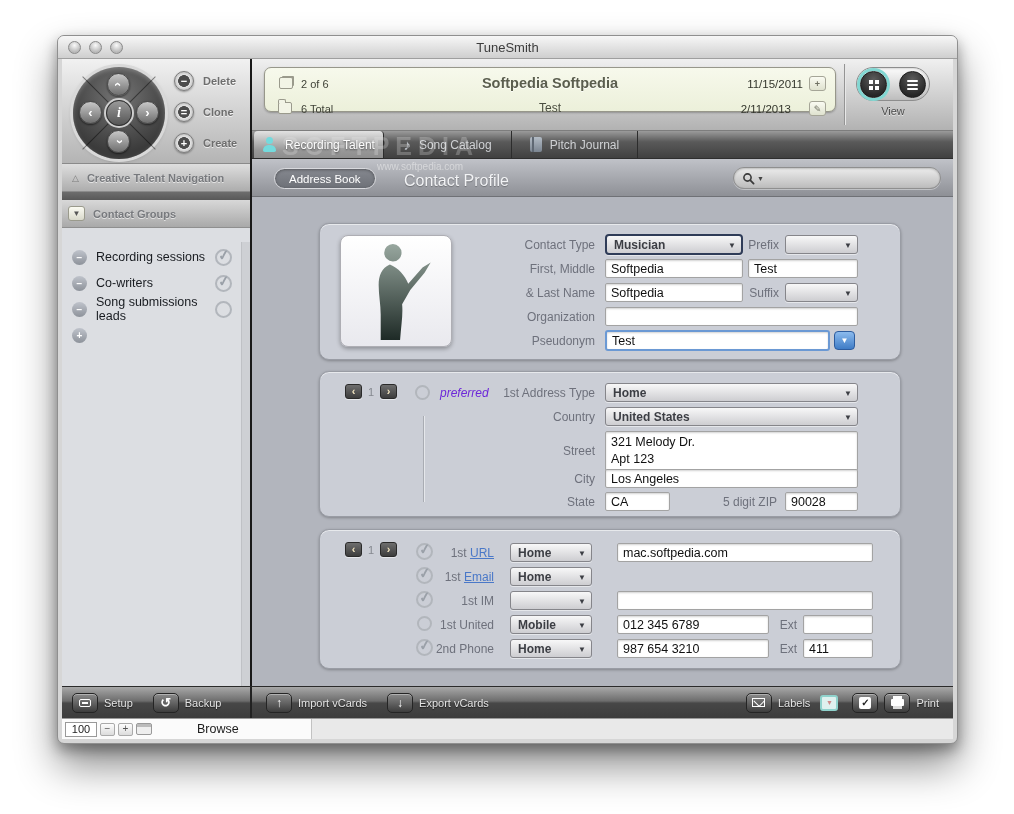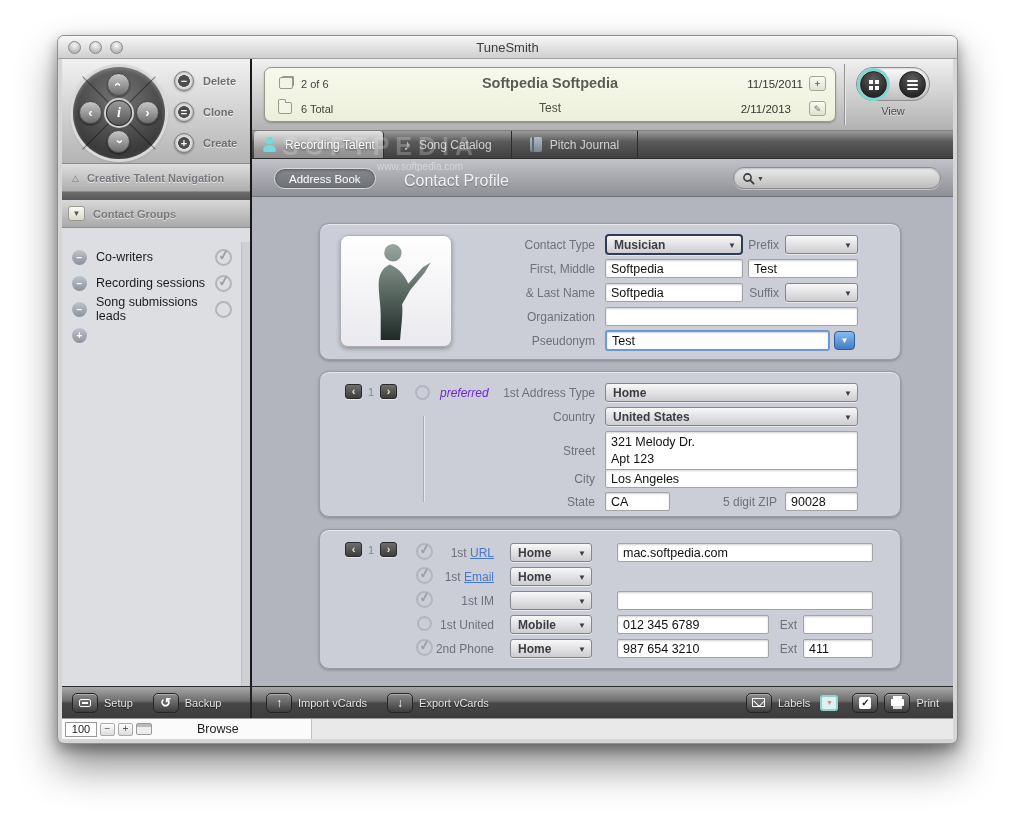--- a/index.html
+++ b/index.html
@@ -62,21 +62,21 @@
     display:flex;align-items:center;justify-content:center;}
   .minus-ic::after{content:"\2212";}
   .plus-ic::after{content:"+";}
   .gilabel{font-size:12.5px;color:#191c21;flex:1;}
   .stamp{width:17px;height:17px;border-radius:50%;border:2px solid #b2b6bc;position:relative;flex:0 0 auto;}
   .stamp.checked::after{content:"\2713";position:absolute;left:1px;top:-4px;font-size:14px;font-weight:bold;color:#9aa0a8;transform:rotate(-8deg);}
   .gadd{margin:6px 0 0 10px;}
   
   .rightcol{flex:1;display:flex;flex-direction:column;min-width:0;}
   .toolbar-right{height:72px;background:linear-gradient(#f0f0f0,#b2b2b2);position:relative;border-bottom:1px solid #7d7d7d;}
-  .record-card{position:absolute;left:12px;top:8px;width:572px;height:55px;border-radius:7px;
+  .record-card{position:absolute;left:12px;top:8px;width:572px;height:45px;border-radius:7px;
     background:linear-gradient(#f7f9ec,#ecf0da);border:1px solid #97978a;box-shadow:0 1px 2px rgba(0,0,0,.25);}
   .rc-icon{position:absolute;width:14px;height:12px;border:1px solid #9a9a8c;border-radius:2px;background:#f2f4e6;}
   .rc-icon.card{left:14px;top:9px;box-shadow:2px -2px 0 -1px #9a9a8c;}
   .rc-icon.folder{left:13px;top:34px;}
   .rc-icon.folder::before{content:"";position:absolute;left:-1px;top:-4px;width:6px;height:3px;border:1px solid #9a9a8c;border-bottom:none;border-radius:2px 2px 0 0;background:#f2f4e6;}
   .rc-pos{position:absolute;left:36px;top:10px;font-size:11px;color:#3f4237;}
   .rc-total{position:absolute;left:36px;top:35px;font-size:11px;color:#3f4237;}
   .rc-title{position:absolute;left:0;right:0;top:7px;text-align:center;font-size:14.5px;font-weight:bold;color:#5b5e4e;text-shadow:0 1px 0 rgba(255,255,255,.8);}
   .rc-sub{position:absolute;left:0;right:0;top:33px;text-align:center;font-size:12px;color:#4a4d40;}
   .rc-date1{position:absolute;right:32px;top:10px;font-size:11.5px;color:#33362c;}
@@ -255,26 +255,26 @@
           <span class="hdr-label">Creative Talent Navigation</span>
         </div>
         <div class="side-gap"></div>
         <div class="groups-header">
           <span class="dd-mini"></span>
           <span class="hdr-label">Contact Groups</span>
         </div>
         <div class="group-list">
           <div class="gitem">
             <span class="minus-ic"></span>
-            <span class="gilabel">Co-writers</span>
+            <span class="gilabel">Recording sessions</span>
             <span class="stamp checked"></span>
           </div>
           <div class="gitem">
             <span class="minus-ic"></span>
-            <span class="gilabel">Recording sessions</span>
+            <span class="gilabel">Co-writers</span>
             <span class="stamp checked"></span>
           </div>
           <div class="gitem">
             <span class="minus-ic"></span>
             <span class="gilabel">Song submissions leads</span>
             <span class="stamp"></span>
           </div>
           <div class="minus-ic plus-ic gadd"></div>
           <div class="scrollstrip"></div>
         </div>

